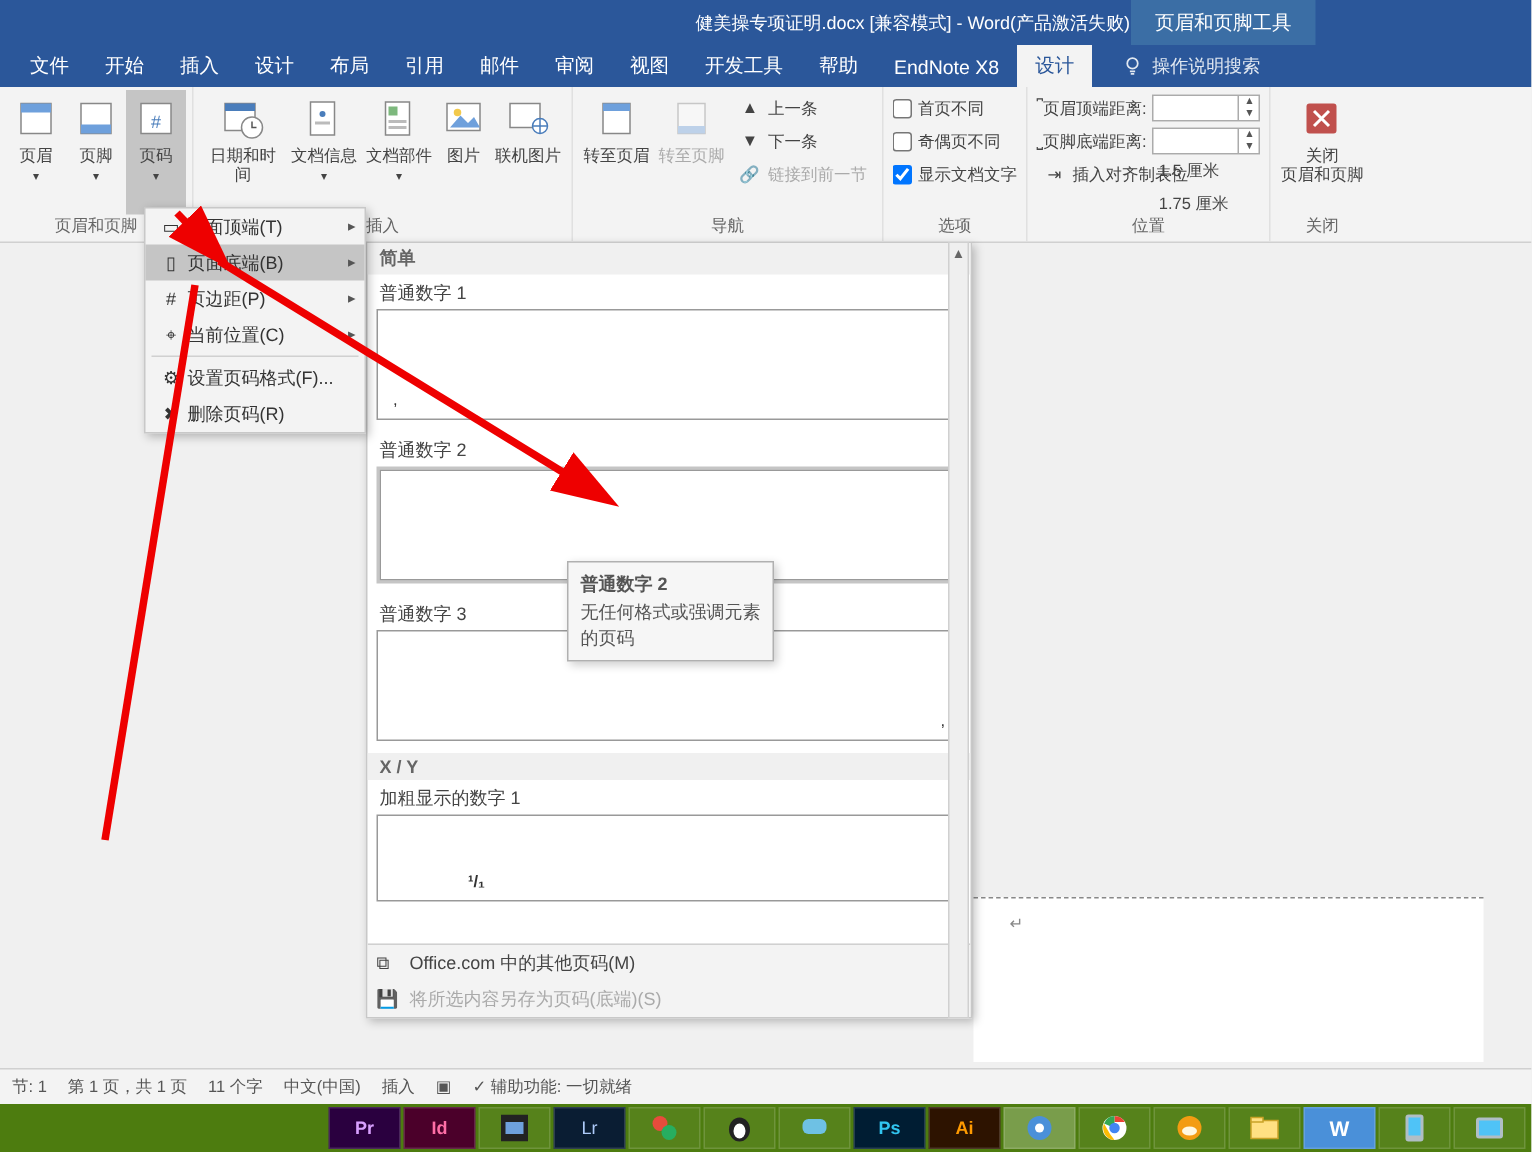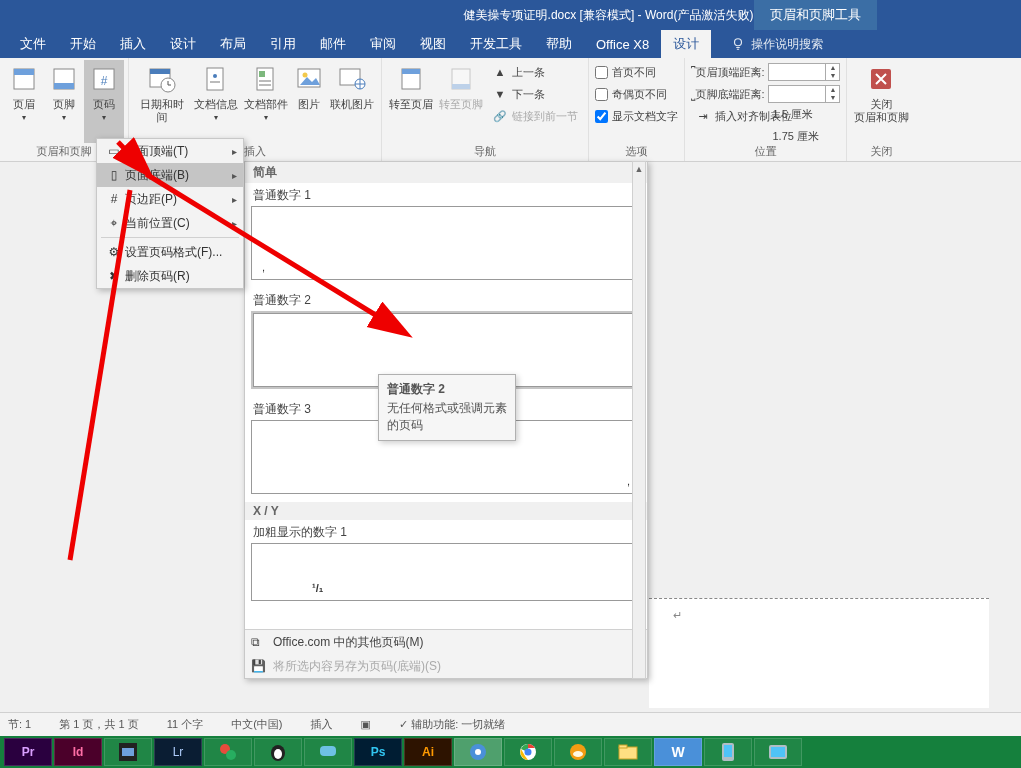--- a/index.html
+++ b/index.html
@@ -66,24 +66,24 @@
 
 
 .doc-area { position: absolute; top: 162px; left: 0; right: 0; bottom: 58px; background: #f0f0f0; }
 .page-part { position: absolute; right: 32px; top: 436px; width: 340px; height: 110px; background: #fff; border-top: 1px dashed #888; }
 .cursor-mark { position: absolute; left: 24px; top: 10px; font-size: 11px; color: #888; }
 
 
 .annot { position: absolute; top: 0; left: 0; pointer-events: none; z-index: 30; }
 
 
-.status-bar { position: absolute; bottom: 32px; left: 0; right: 0; height: 24px; background: #f3f3f3; border-top: 1px solid #d0d0d0; display: flex; align-items: center; font-size: 11px; color: #555; padding: 0 8px; gap: 28px; }
-
-
-.taskbar { position: absolute; bottom: 0; left: 0; right: 0; height: 32px; background: #15803d; display: flex; align-items: center; padding: 0 4px; gap: 2px; }
+.status-bar { position: absolute; bottom: 32px; left: 0; right: 0; height: 24px; background: #f3f3f3; border-top: 1px solid #d0d0d0; display: flex; align-items: center; font-size: 11px; color: #555; padding: 0 8px; gap: 14px; }
+
+
+.taskbar { position: absolute; bottom: 0; left: 0; right: 0; height: 32px; background: #4d7c0f; display: flex; align-items: center; padding: 0 4px; gap: 2px; justify-content: flex-end; }
 .tb-item { width: 48px; height: 28px; display: flex; align-items: center; justify-content: center; border: 1px solid rgba(255,255,255,0.15); background: rgba(255,255,255,0.05); }
 .tb-item.active { background: rgba(255,255,255,0.25); }
 
 
 .scroll-v { position: absolute; right: 0; top: 161px; width: 14px; height: 518px; background: #efefef; border: 1px solid #d0d0d0; z-index: 9; }
 .scroll-v .arr { height: 14px; text-align: center; font-size: 9px; color: #666; line-height: 14px; }
 </style>
 </head>
 <body>
 
@@ -97,21 +97,21 @@
   <div class="menu-item">开始</div>
   <div class="menu-item">插入</div>
   <div class="menu-item">设计</div>
   <div class="menu-item">布局</div>
   <div class="menu-item">引用</div>
   <div class="menu-item">邮件</div>
   <div class="menu-item">审阅</div>
   <div class="menu-item">视图</div>
   <div class="menu-item">开发工具</div>
   <div class="menu-item">帮助</div>
-  <div class="menu-item">Office X8</div>
+  <div class="menu-item">EndNote X8</div>
   <div class="menu-item active">设计</div>
   <div class="help-search">
     <svg width="14" height="14" viewBox="0 0 24 24" fill="none" stroke="#e1e8f1" stroke-width="2">
         <circle cx="12" cy="9" r="6"></circle>
         <path d="M9 18h6M10 21h4"></path>
       </svg>
     <span>操作说明搜索</span>
   </div>
 </div>
 

